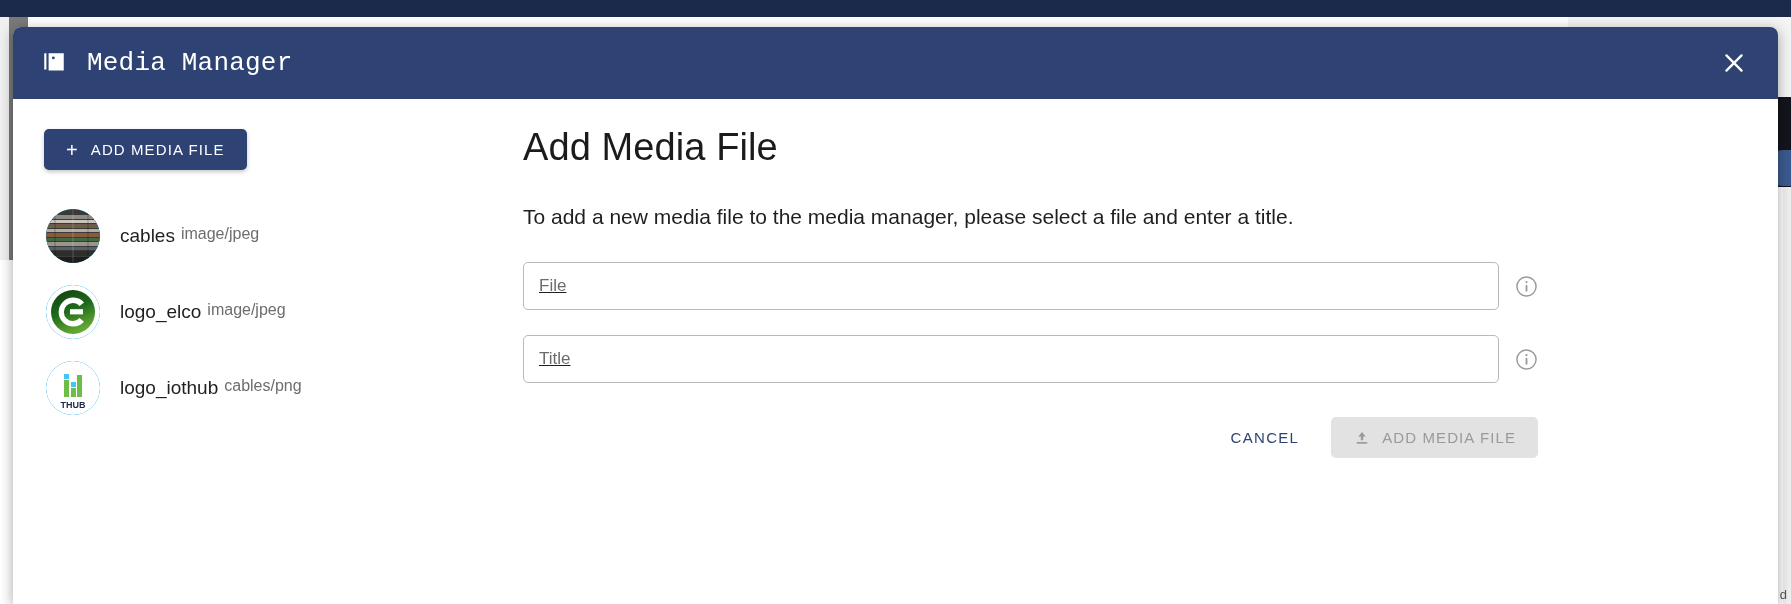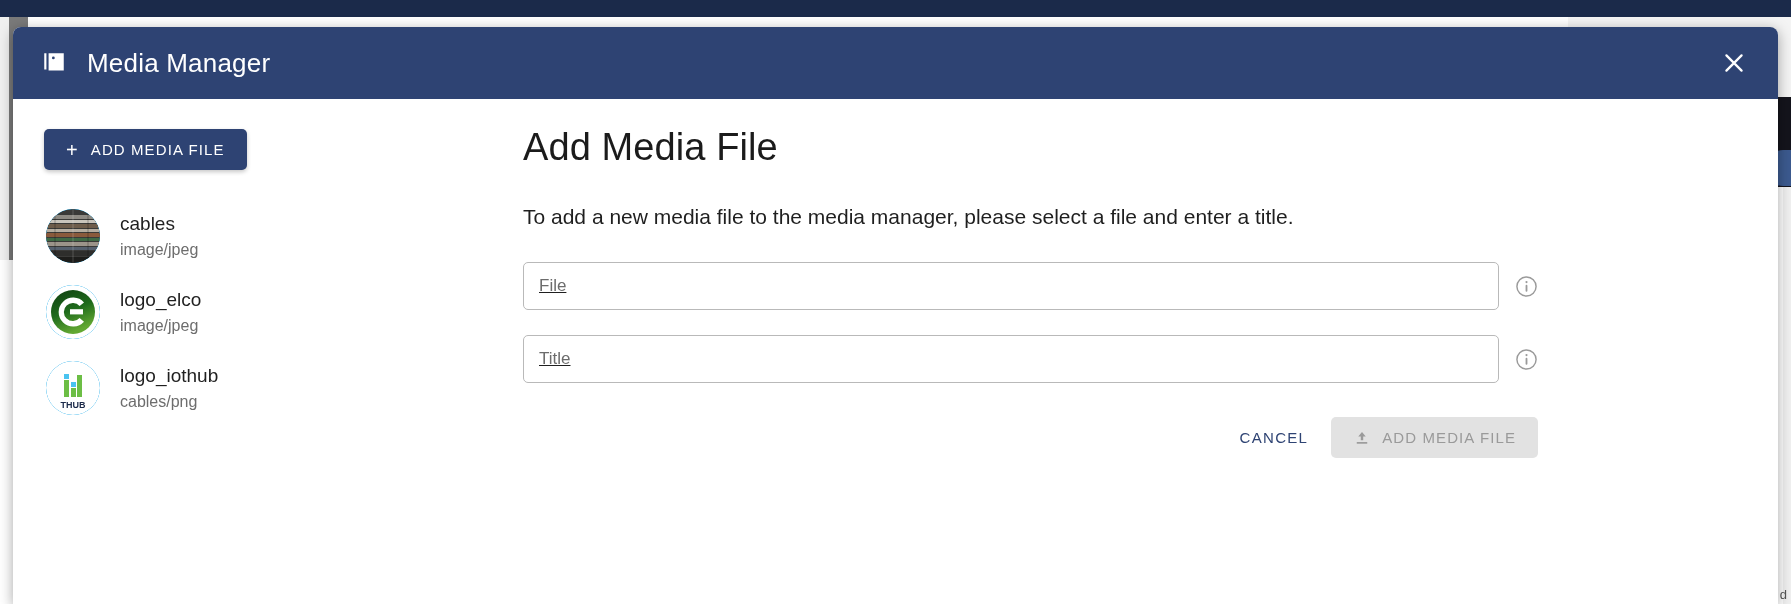--- a/index.html
+++ b/index.html
@@ -70,20 +70,21 @@
     overflow: hidden;
   }
 
   .modal-header {
     position: relative;
     height: 72px;
     background: #2e4373;
     display: flex;
     align-items: center;
     padding: 0 26px 0 28px;
+    font-family: Liberation Mono, monospace;
   }
   .modal-header-left { display: flex; align-items: center; gap: 20px; }
   .header-icon { width: 26px; height: 26px; display: block; flex: 0 0 auto; }
   .modal-title {
     color: #ffffff;
     font-size: 26px;
     font-weight: 400;
     letter-spacing: 0.2px;
     white-space: nowrap;
   }
@@ -136,21 +137,21 @@
     cursor: pointer;
   }
   .thumb {
     width: 54px; height: 54px; flex: 0 0 54px;
     border-radius: 50%;
     overflow: hidden;
     background: #0ea5e9;
     position: relative;
   }
   .thumb svg { display: block; width: 54px; height: 54px; }
-  .media-meta { display: flex; flex-direction: column; gap: 6px; }
+  .media-meta { display: flex; flex-direction: row; gap: 6px; }
   .media-name { font-size: 19px; color: #1f1f1f; line-height: 1.15; }
   .media-type { font-size: 16px; color: #6d6d6d; line-height: 1.15; }
 
   
   .main-panel {
     flex: 1 1 auto;
     padding: 28px 240px 0 12px;
   }
   .main-title {
     font-size: 38px;
@@ -186,21 +187,21 @@
     outline: none;
     text-decoration: underline;
   }
   .text-input::placeholder { color: #6c6c6c; opacity: 1; }
   .info-icon { width: 23px; height: 23px; flex: 0 0 23px; cursor: pointer; display: block; }
 
   .actions {
     display: flex;
     align-items: flex-end;
     justify-content: flex-end;
-    gap: 1px;
+    gap: 10px;
     margin-top: 34px;
   }
   .cancel-btn {
     background: none;
     border: none;
     color: #2e4373;
     font-size: 15px;
     letter-spacing: 1.3px;
     font-weight: 500;
     padding: 12px 22px;

